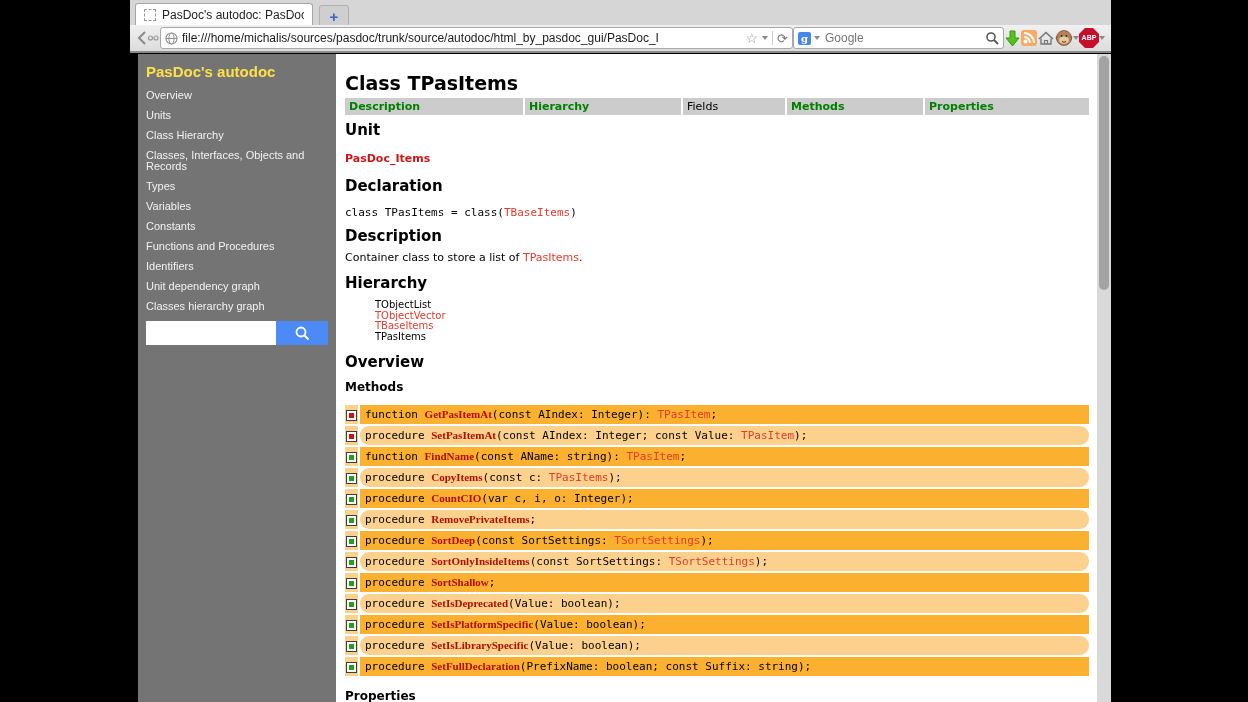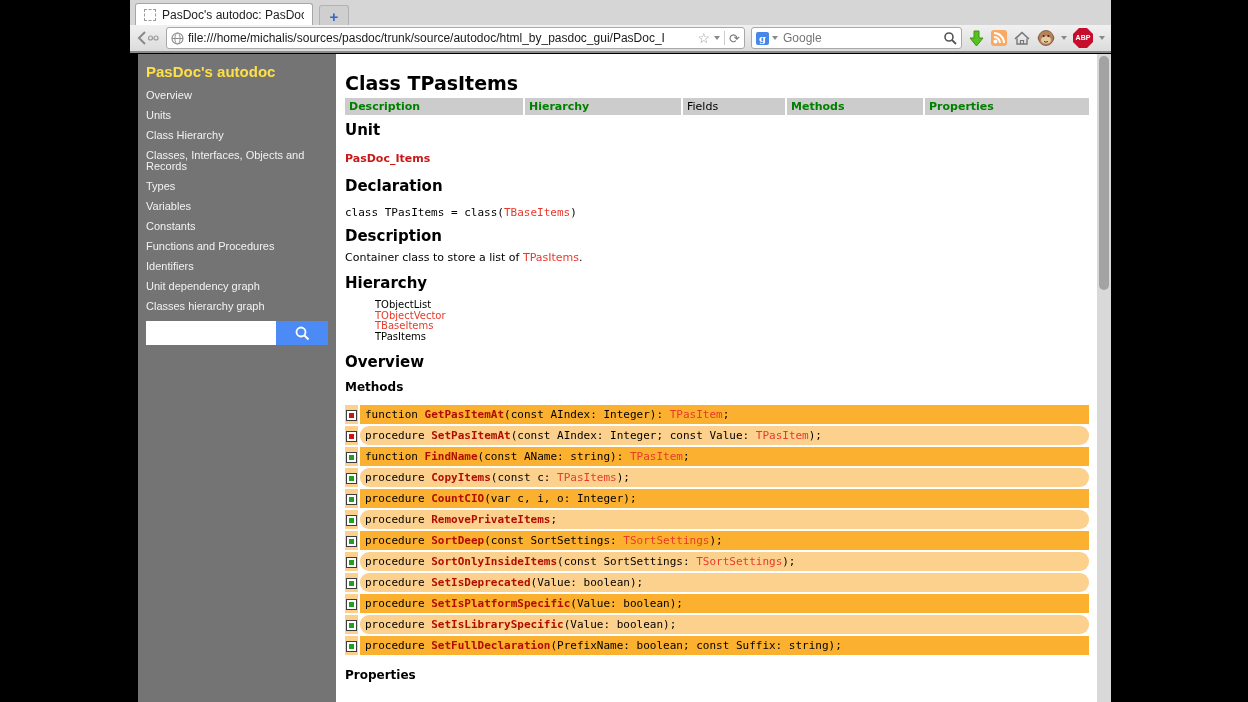--- a/index.html
+++ b/index.html
@@ -15,21 +15,21 @@
   .favicon{width:10px;height:10px;border:1px dashed #9a9a9a;flex:0 0 auto;}
   .tab-title{font-size:12px;color:#222;white-space:nowrap;overflow:hidden;}
   .newtab{position:absolute;left:189px;top:5px;width:28px;height:20px;background:#cfcfcf;
           border:1px solid #b2b2b2;border-bottom:none;border-radius:3px 3px 0 0;
           display:flex;align-items:center;justify-content:center;
           color:#3565c9;font-weight:bold;font-size:15px;line-height:15px;}
 
   
   .toolbar{position:absolute;left:0;top:25px;width:100%;height:28px;box-sizing:border-box;
            background:linear-gradient(#f1f1f1,#dcdcdc);border-bottom:2px solid #8b8b8b;
-           display:flex;align-items:center;padding:0 6px;gap:6px;}
+           display:flex;align-items:center;padding:0 6px;}
   .navback{width:24px;height:18px;flex:0 0 auto;display:flex;align-items:center;}
   .urlbar{flex:1 1 auto;height:20px;background:#fff;border:1px solid #a8a8a8;border-radius:3px;
           display:flex;align-items:center;padding:0 4px;gap:4px;min-width:0;}
   .url-text{font-size:12px;color:#1a1a1a;white-space:nowrap;overflow:hidden;flex:1 1 auto;min-width:0;}
   .star{color:#999;font-size:14px;line-height:14px;flex:0 0 auto;}
   .caret{width:0;height:0;border-left:3px solid transparent;border-right:3px solid transparent;
          border-top:4px solid #8a8a8a;flex:0 0 auto;}
   .vsep{width:1px;height:14px;background:#ccc;flex:0 0 auto;}
   .reload{color:#777;font-size:13px;line-height:13px;flex:0 0 auto;}
   .searchbar{flex:0 0 178px;height:20px;background:#fff;border:1px solid #a8a8a8;border-radius:3px;
@@ -75,21 +75,21 @@
   .h-unit{margin-top:9px}.h-decl{margin-top:12px}.h-descr{margin-top:8px}
   .h-hier{margin-top:10px}.h-over{margin-top:11px}
   .h3{font-size:12px;line-height:15px;font-weight:bold;}
   .h3-methods{margin-top:9px}.h3-props{margin-top:11px}
   .unit-link{margin-top:13px;font-size:11px;line-height:13px;font-weight:bold;
              color:var(--unit_link_red);}
   .codeline{margin-top:11px;font-family:"DejaVu Sans Mono",monospace;font-size:11px;line-height:13px;}
   .descr-text{margin-top:6px;font-size:11px;line-height:13px;}
   .hier{margin-top:8px;margin-left:30px;font-size:10px;line-height:10.5px;}
   .l{color:var(--link_red);}
-  .n{color:var(--name_red);font-weight:bold;}
+  .n{color:var(--name_red);font-weight:bold;font-family:Liberation Serif, serif;}
   .member-table{margin-top:8px;border-collapse:separate;border-spacing:0 2px;width:744px;}
   .member-table td{padding:0;vertical-align:middle;height:16px;}
   .mcell{width:13px;background:var(--row_light);text-align:center;}
   .member-table td.code{font-family:"DejaVu Sans Mono",monospace;font-size:11px;padding-left:5px;
             white-space:nowrap;}
   tr.dark td.code{background:var(--row_dark);}
   tr.light td.code{background:var(--row_light);border-radius:9px;}
   .gap{width:2px;background:#fff;}
   .marker{display:inline-flex;width:9px;height:9px;border:1px solid #3d3d3d;background:#fff;
           align-items:center;justify-content:center;vertical-align:middle;}
@@ -288,20 +288,27 @@
                 <td class="gap"></td>
                 <td class="code"><span class="t">procedure </span><span class="n">SortDeep</span><span class="t">(const SortSettings: </span><span class="l">TSortSettings</span><span class="t">);</span></td>
               </tr>
               <tr class="light">
                 <td class="mcell"><span class="marker green">
                     <span></span>
                   </span></td>
                 <td class="gap"></td>
                 <td class="code"><span class="t">procedure </span><span class="n">SortOnlyInsideItems</span><span class="t">(const SortSettings: </span><span class="l">TSortSettings</span><span class="t">);</span></td>
               </tr>
+              <tr class="dark">
+                <td class="mcell"><span class="marker green">
+                    <span></span>
+                  </span></td>
+                <td class="gap"></td>
+                <td class="code"><span class="t">procedure </span><span class="n">SortShallow</span><span class="t">;</span></td>
+              </tr>
               <tr class="light">
                 <td class="mcell"><span class="marker green">
                     <span></span>
                   </span></td>
                 <td class="gap"></td>
                 <td class="code"><span class="t">procedure </span><span class="n">SetIsDeprecated</span><span class="t">(Value: boolean);</span></td>
               </tr>
               <tr class="dark">
                 <td class="mcell"><span class="marker green">
                     <span></span>

